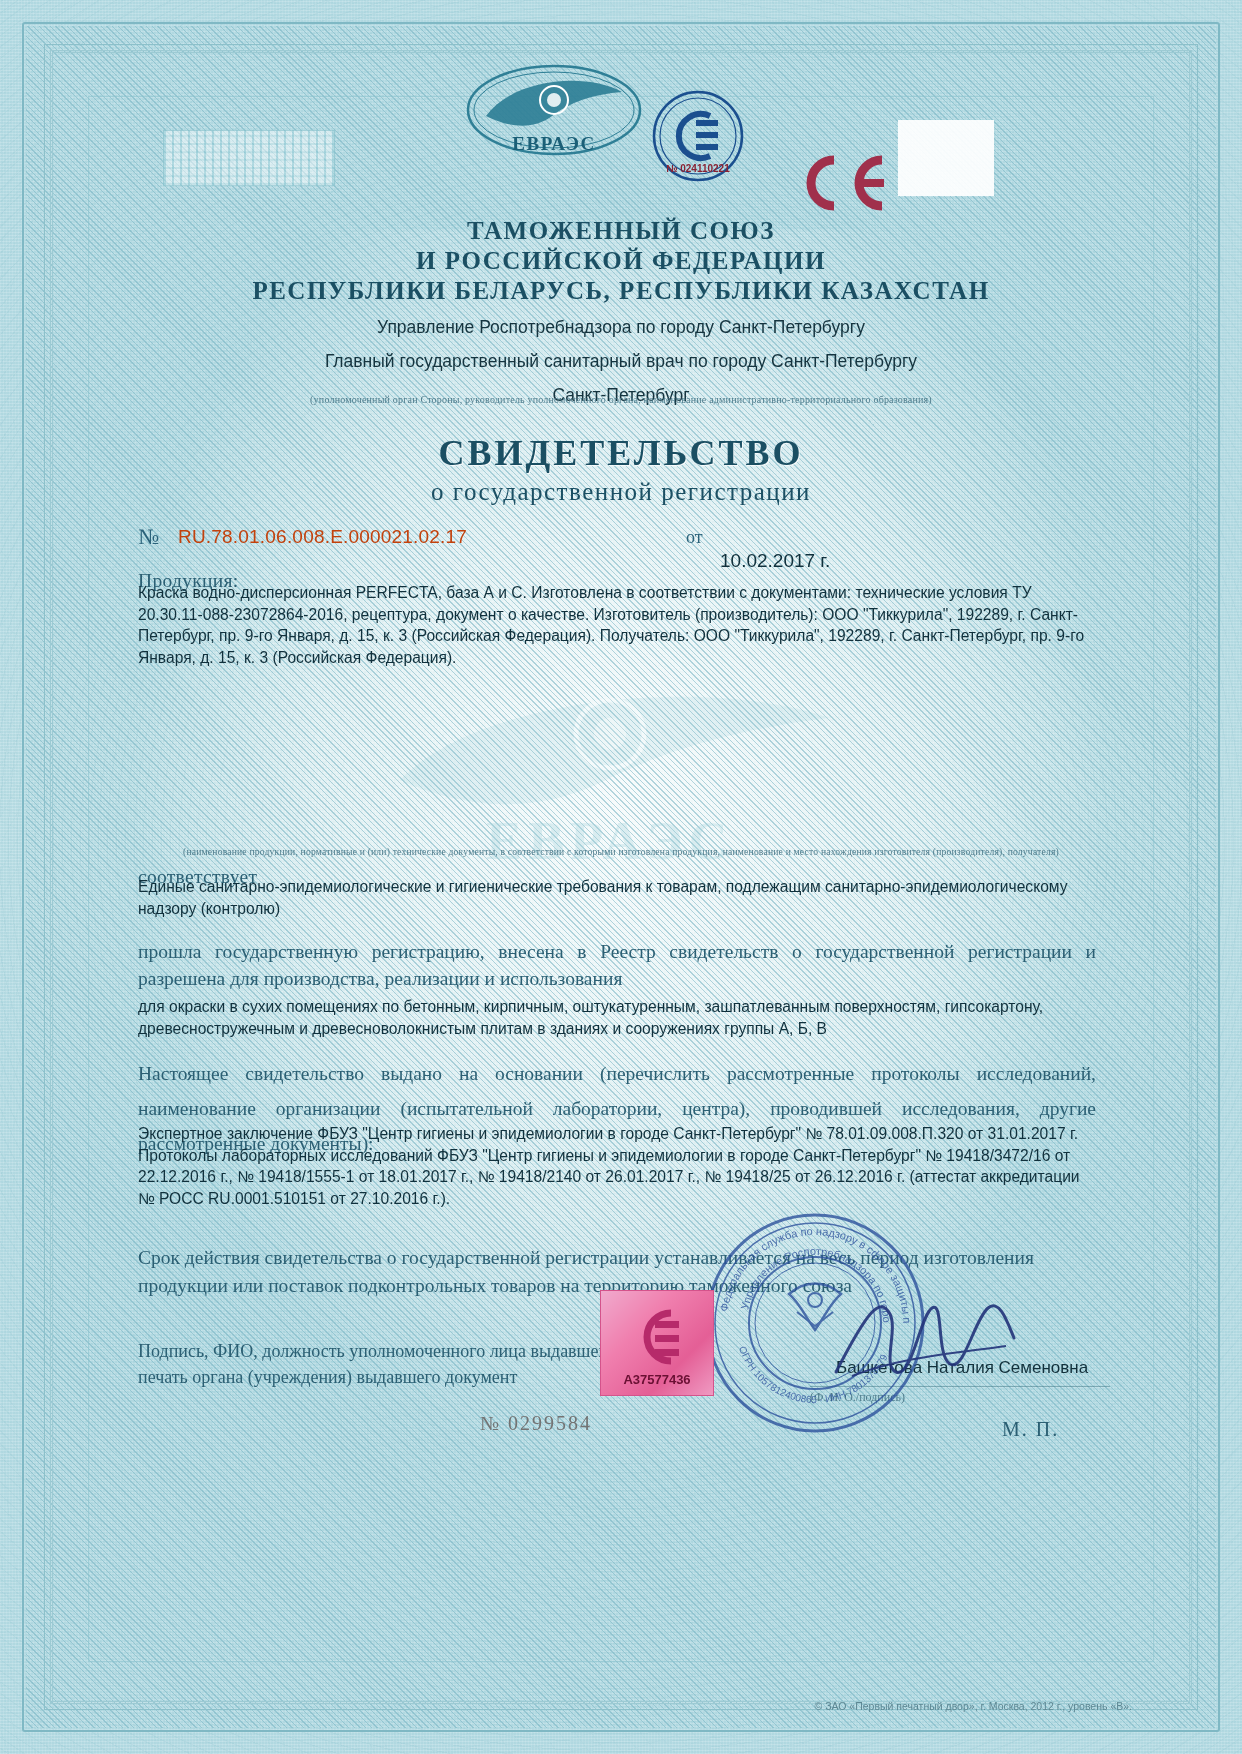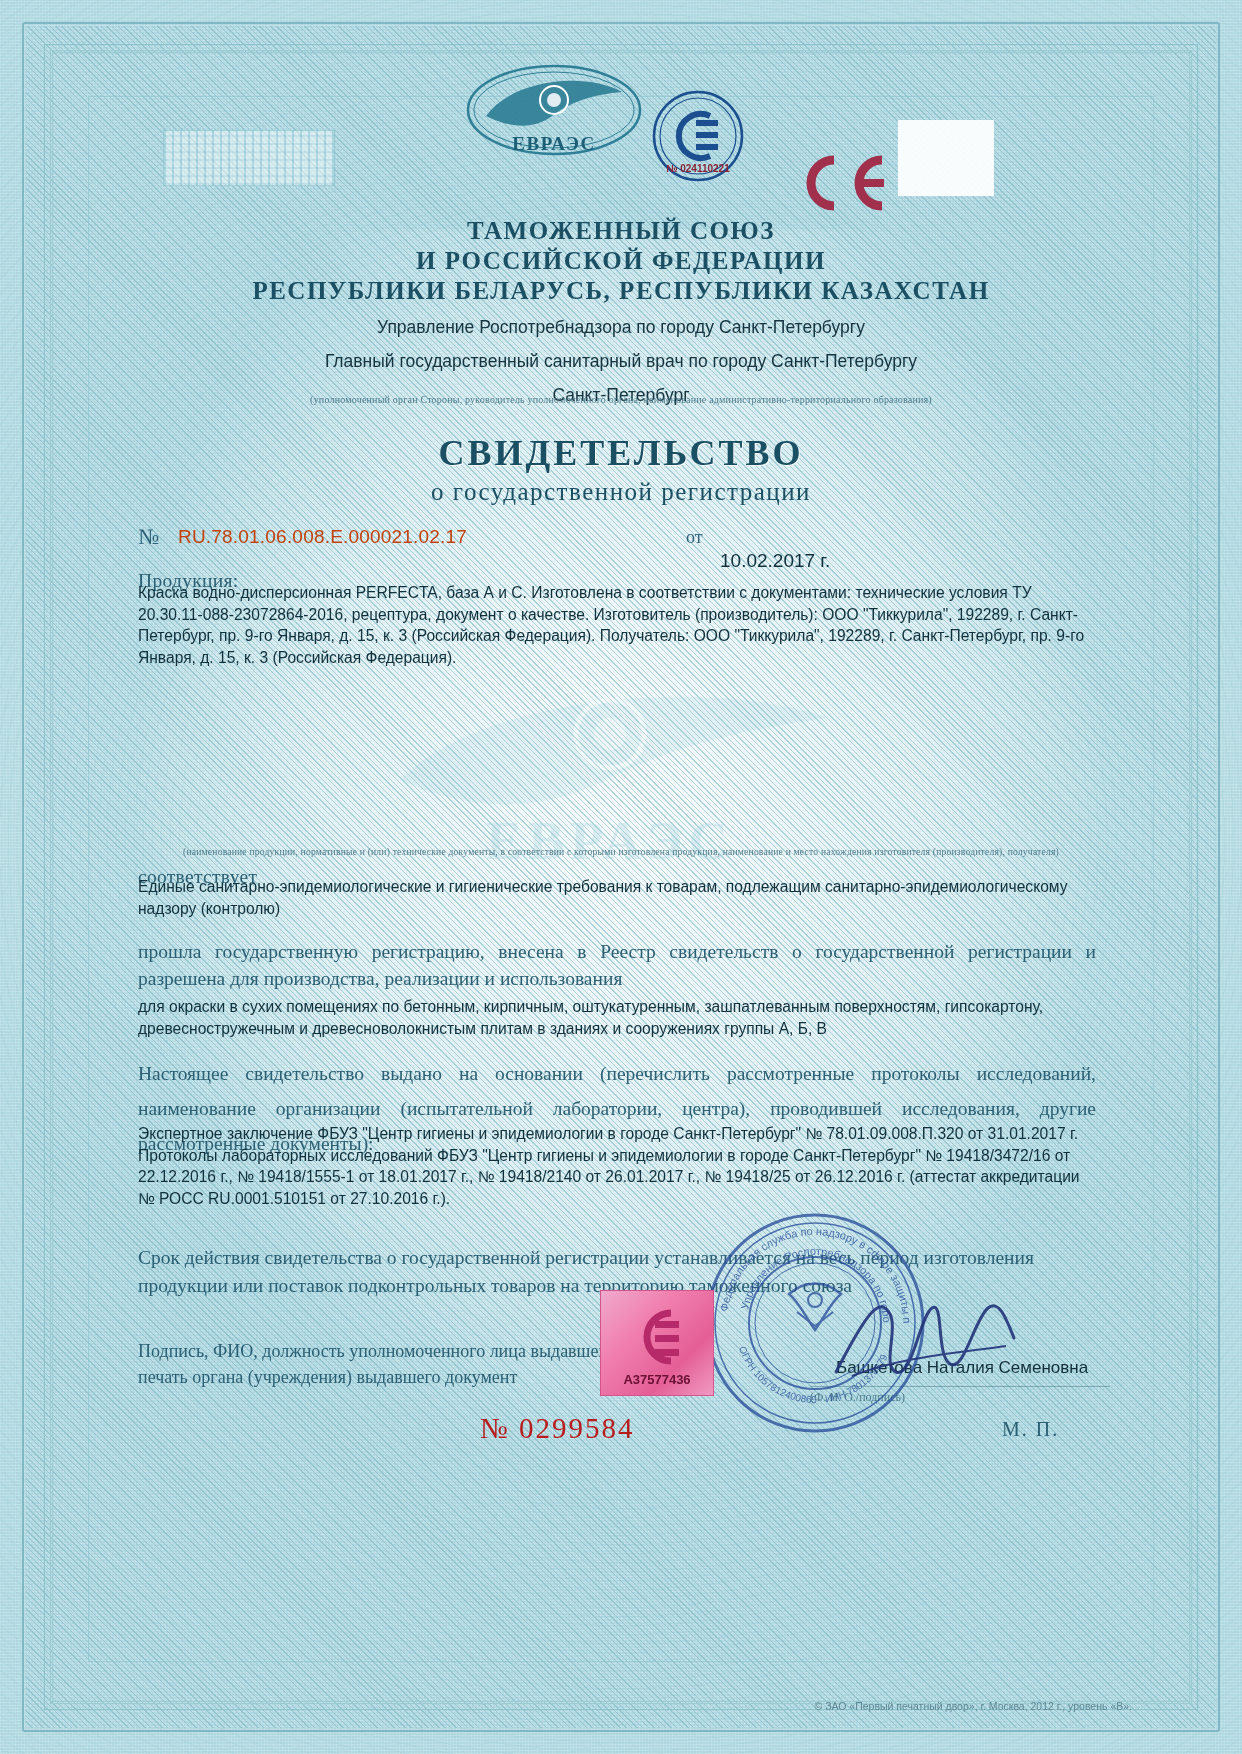--- a/index.html
+++ b/index.html
@@ -321,22 +321,22 @@
     left: 892px; top: 1418px;
     font-family: "Liberation Serif", serif;
     font-size: 20px;
     color: #2b5f73;
     letter-spacing: 2px;
   }
   .serial {
     position: absolute;
     left: 370px; top: 1412px;
     font-family: "Liberation Serif", serif;
-    font-size: 29px;
-    color: #b91c1c;
+    font-size: 20px;
+    color: #737373;
     letter-spacing: 2px;
   }
   .footer-note {
     position: absolute;
     left: 0; top: 1700px; width: 1022px;
     text-align: right;
     font-family: "Liberation Sans", sans-serif;
     font-size: 10.5px;
     color: #5d8793;
   }

